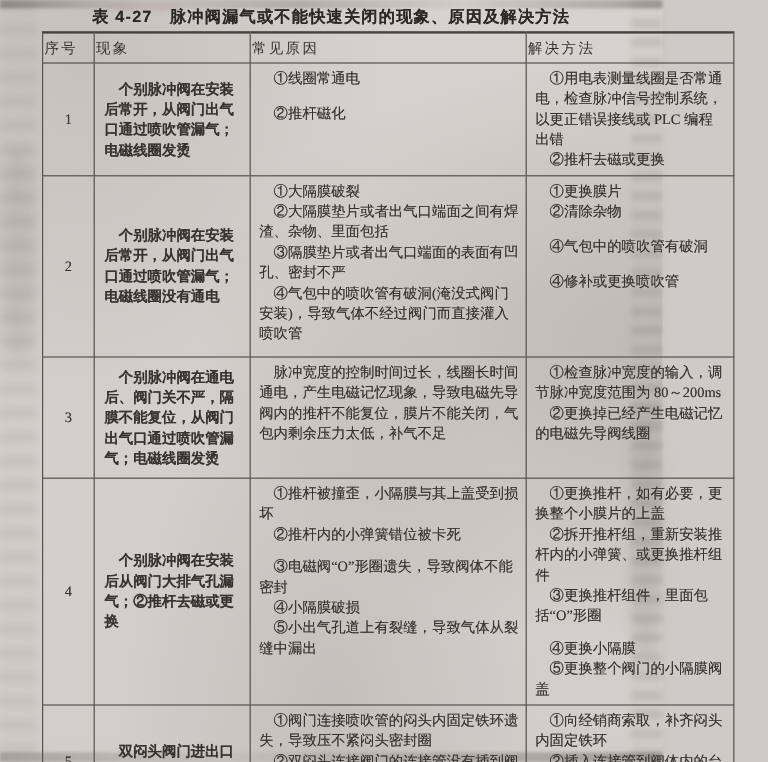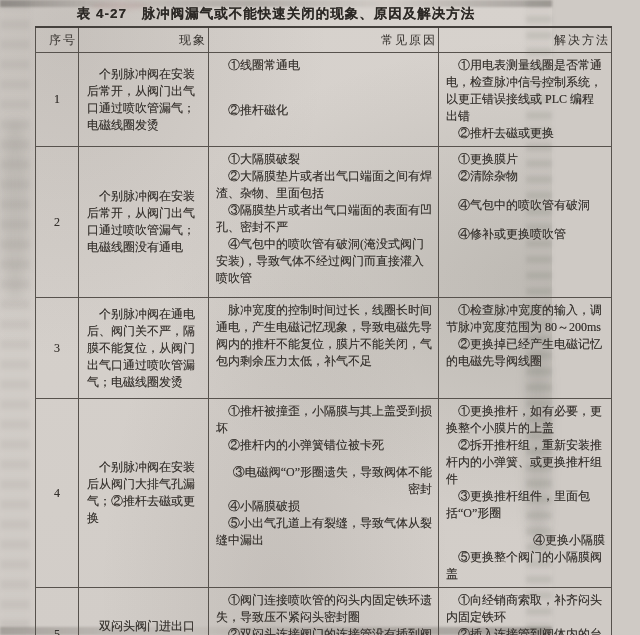--- a/index.html
+++ b/index.html
@@ -44,33 +44,33 @@
   
   table{
     position:relative;margin-left:35px;margin-top:1px;
     width:576px;border-collapse:collapse;table-layout:fixed;
     font-size:12px;line-height:17px;
   }
   col.w-no{width:43px;}col.w-ph{width:130px;}col.w-ca{width:230px;}col.w-so{width:173px;}
   th,td{border:1px solid #57524d;}
   thead th{
     border-top:2px solid #45413d;
-    height:22px;font-size:12px;font-weight:normal;text-align:right;
+    height:22px;font-size:12px;font-weight:normal;text-align:left;
     letter-spacing:2px;color:#36322e;
   }
   tbody tr:last-child td{border-bottom:2px solid #45413d;}
   td{vertical-align:top;padding:4px 6px 4px 7px;
      text-shadow:0 0 .4px rgba(60,55,50,.55);}
   td.c-no{text-align:center;vertical-align:middle;padding:0;}
   td.c-ph{vertical-align:middle;padding:3px 8px;}
-  .para{text-indent:1em;}
+  .para{text-indent:1em;font-weight:bold;}
   .item{text-indent:1em;}
-  .g10{margin-top:10px;text-align:right;}
+  .g10{margin-top:10px;}
   .g12{margin-top:12px;}
-  .g28{margin-top:28px;}
+  .g28{margin-top:12px;}
   tr.r1 td{height:66px;}
   tr.r2 td{height:142px;}
   tr.r3 td{height:92px;margin-top:36px;}
   tr.r4 td{height:154px;}
   tr.r5 td{height:80px;}
 </style>
 </head>
 <body>
 
 <div class="page">

